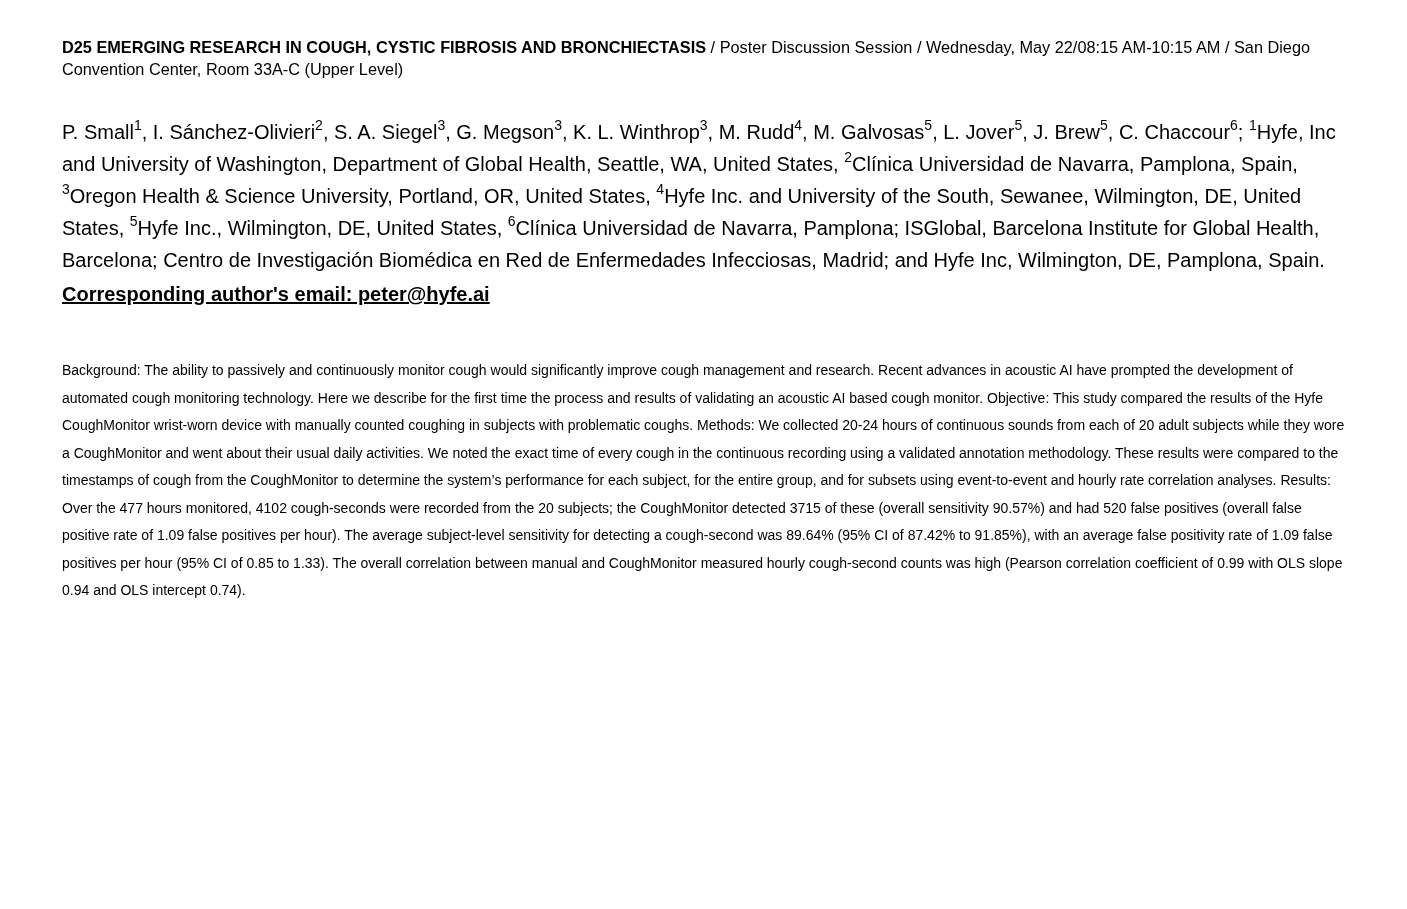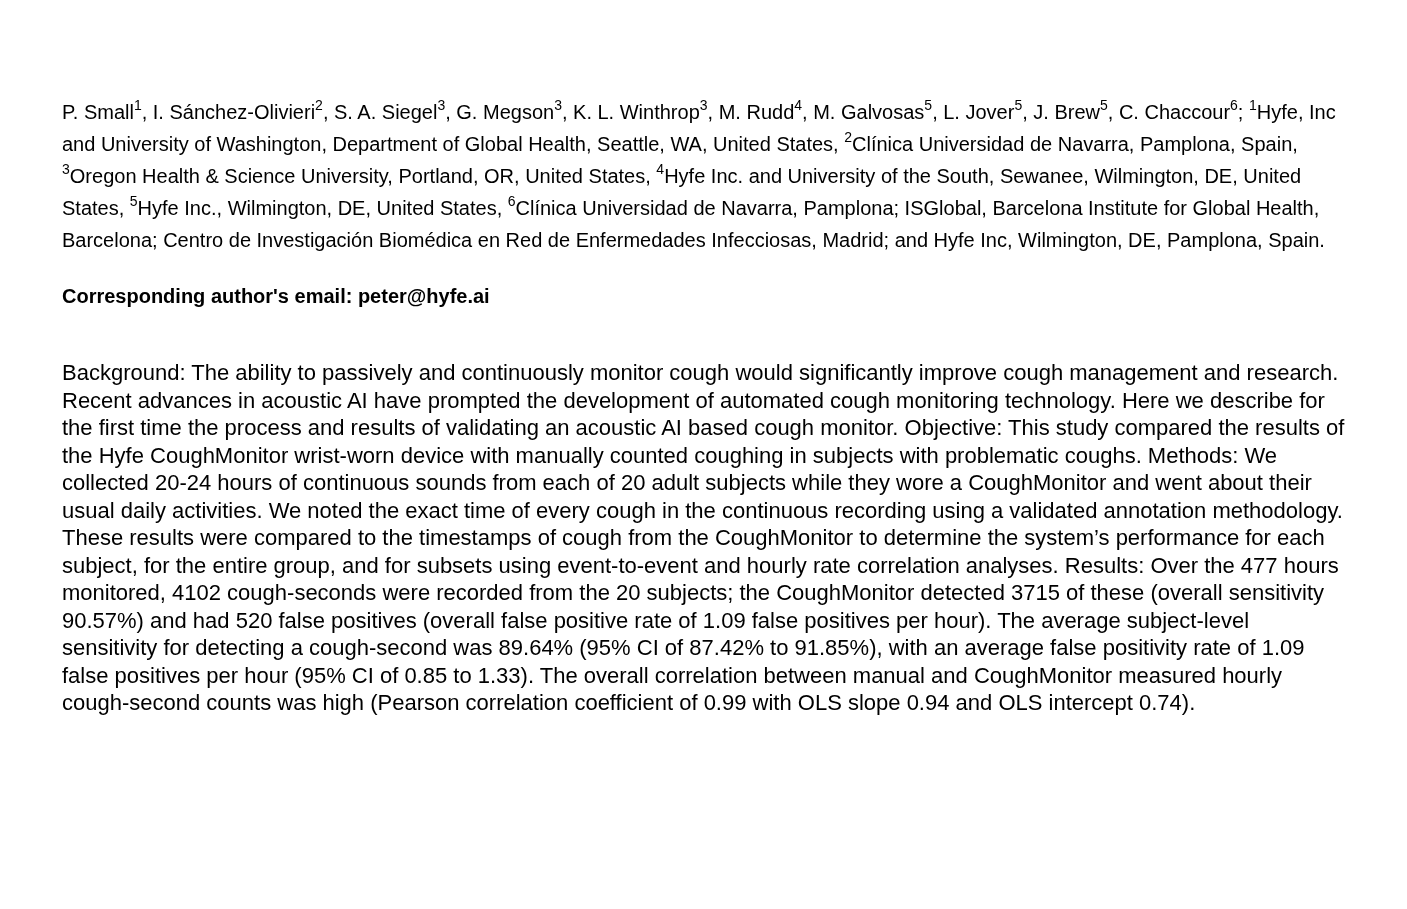--- a/index.html
+++ b/index.html
@@ -27,47 +27,51 @@
     font-weight: bold;
   }
   .abstract-title {
     margin-top: 66px;
     font-size: 27px;
     line-height: 34px;
     font-weight: bold;
     letter-spacing: 0.2px;
   }
   .authors {
-    margin-top: 60px;
+    margin-top: 36px;
     font-size: 20px;
     line-height: 32px;
   }
   .authors sup {
     font-size: 70%;
     line-height: 0;
     position: relative;
     top: -1px;
   }
   .email-line {
-    margin-top: 26px;
+    margin-top: 4px;
     font-size: 20px;
     line-height: 28px;
     font-weight: bold;
+    text-decoration: underline;
   }
   .abstract-body {
     margin-top: 49px;
-    font-size: 22px;
+    font-size: 14px;
     line-height: 27.5px;
   }
 </style>
 </head>
 <body>
 
 <div class="page">
 
+  <div class="session-header">
+    <span class="session-title-bold">D25 EMERGING RESEARCH IN COUGH, CYSTIC FIBROSIS AND BRONCHIECTASIS</span><span> / Poster Discussion Session / Wednesday, May 22/08:15 AM-10:15 AM / San Diego Convention Center, Room 33A-C (Upper Level)</span>
+  </div>
 
 
   <p class="authors"><span>P. Small</span><sup>1</sup><span>, I. Sánchez-Olivieri</span><sup>2</sup><span>, S. A. Siegel</span><sup>3</sup><span>, G. Megson</span><sup>3</sup><span>, K. L. Winthrop</span><sup>3</sup><span>, M. Rudd</span><sup>4</sup><span>, M. Galvosas</span><sup>5</sup><span>, L. Jover</span><sup>5</sup><span>, J. Brew</span><sup>5</sup><span>, C. Chaccour</span><sup>6</sup><span>; </span><sup>1</sup><span>Hyfe, Inc and University of Washington, Department of Global Health, Seattle, WA, United States, </span><sup>2</sup><span>Clínica Universidad de Navarra, Pamplona, Spain, </span><sup>3</sup><span>Oregon Health &amp; Science University, Portland, OR, United States, </span><sup>4</sup><span>Hyfe Inc. and University of the South, Sewanee, Wilmington, DE, United States, </span><sup>5</sup><span>Hyfe Inc., Wilmington, DE, United States, </span><sup>6</sup><span>Clínica Universidad de Navarra, Pamplona; ISGlobal, Barcelona Institute for Global Health, Barcelona; Centro de Investigación Biomédica en Red de Enfermedades Infecciosas, Madrid; and Hyfe Inc, Wilmington, DE, Pamplona, Spain.</span></p>
 
   <p class="email-line">Corresponding author's email: peter@hyfe.ai</p>
 
   <p class="abstract-body">Background: The ability to passively and continuously monitor cough would significantly improve cough management and research. Recent advances in acoustic AI have prompted the development of automated cough monitoring technology. Here we describe for the first time the process and results of validating an acoustic AI based cough monitor. Objective: This study compared the results of the Hyfe CoughMonitor wrist-worn device with manually counted coughing in subjects with problematic coughs. Methods: We collected 20-24 hours of continuous sounds from each of 20 adult subjects while they wore a CoughMonitor and went about their usual daily activities. We noted the exact time of every cough in the continuous recording using a validated annotation methodology. These results were compared to the timestamps of cough from the CoughMonitor to determine the system’s performance for each subject, for the entire group, and for subsets using event-to-event and hourly rate correlation analyses. Results: Over the 477 hours monitored, 4102 cough-seconds were recorded from the 20 subjects; the CoughMonitor detected 3715 of these (overall sensitivity 90.57%) and had 520 false positives (overall false positive rate of 1.09 false positives per hour). The average subject-level sensitivity for detecting a cough-second was 89.64% (95% CI of 87.42% to 91.85%), with an average false positivity rate of 1.09 false positives per hour (95% CI of 0.85 to 1.33). The overall correlation between manual and CoughMonitor measured hourly cough-second counts was high (Pearson correlation coefficient of 0.99 with OLS slope 0.94 and OLS intercept 0.74).</p>
 
 </div>
 

